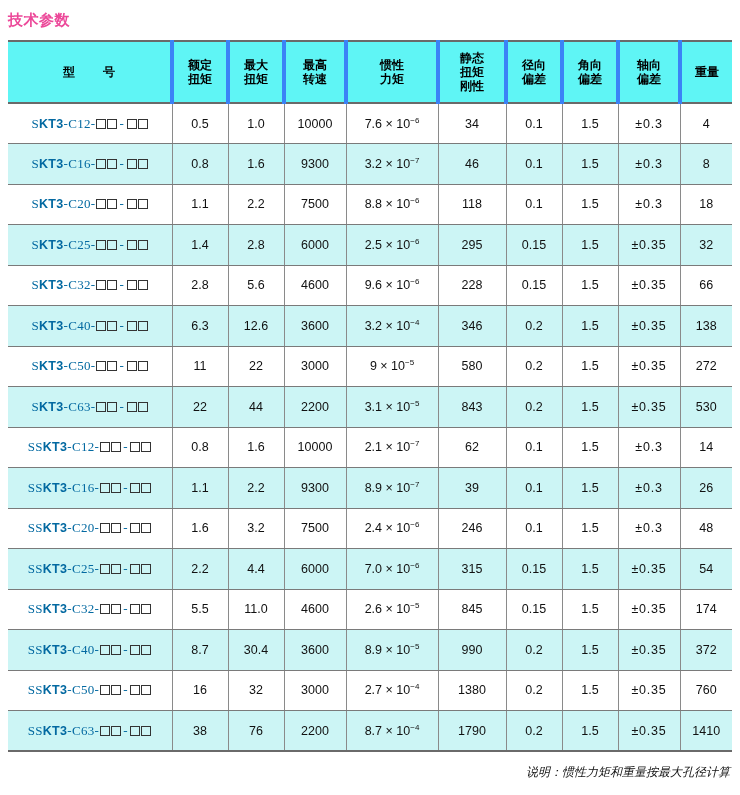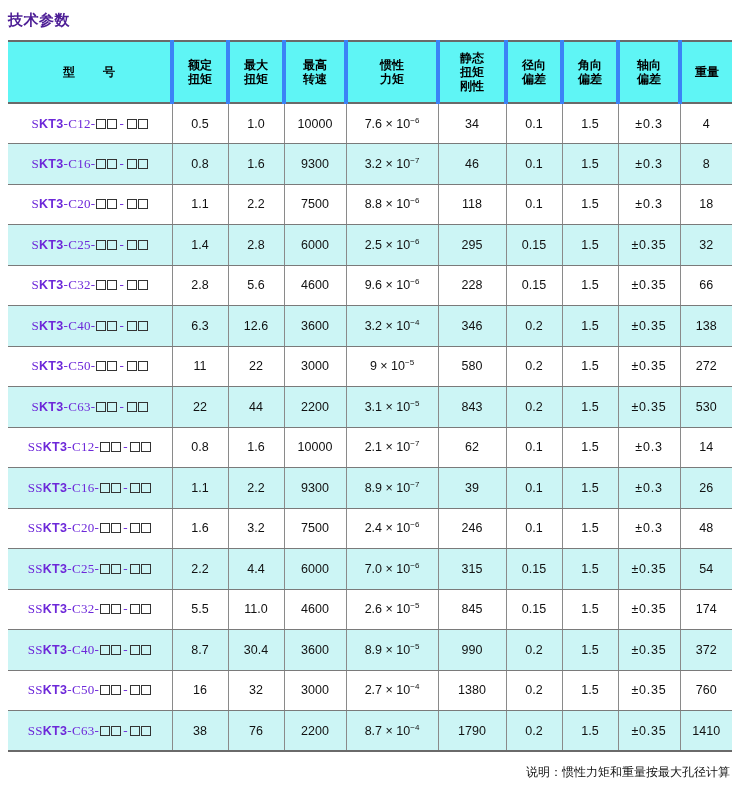--- a/index.html
+++ b/index.html
@@ -14,21 +14,21 @@
   #page {
     position: relative;
     width: 740px;
     height: 795px;
     background: #ffffff;
     overflow: hidden;
   }
   .page-title {
     font-size: 15px;
     font-weight: 700;
-    color: #4c1d95;
+    color: #ec4899;
     padding: 10px 0 0 8px;
     letter-spacing: 0.5px;
     line-height: 20px;
   }
   .table-wrap {
     padding: 10px 8px 0 8px;
   }
   table.spec {
     width: 724px;
     border-collapse: collapse;
@@ -83,21 +83,21 @@
   }
   tbody td.first { border-left: none; }
   tbody td.last  { border-right: none; }
   tbody tr.alt td { background: #ccf5f5; }
   tbody tr:last-child td { border-bottom: none; }
 
   td.model {
     font-family: "Liberation Serif", "DejaVu Serif", serif;
     font-size: 13px;
     letter-spacing: 0.3px;
-    color: #6d28d9;
+    color: #0369a1;
   }
   td.model .mdl-b {
     font-family: "Liberation Sans", sans-serif;
     font-weight: 700;
     font-size: 12.5px;
   }
   td.model .box {
     display: inline-block;
     width: 10px;
     height: 10px;
@@ -115,20 +115,21 @@
     line-height: 0;
   }
   .pm { white-space: nowrap; letter-spacing: 0.8px; }
 
   .note {
     text-align: right;
     font-size: 12px;
     color: #111111;
     padding: 12px 10px 0 0;
     line-height: 16px;
+    font-style: italic;
   }
 </style>
 </head>
 <body>
 
 <div id="page">
 
   <div class="page-title">技术参数</div>
 
   <div class="table-wrap">

